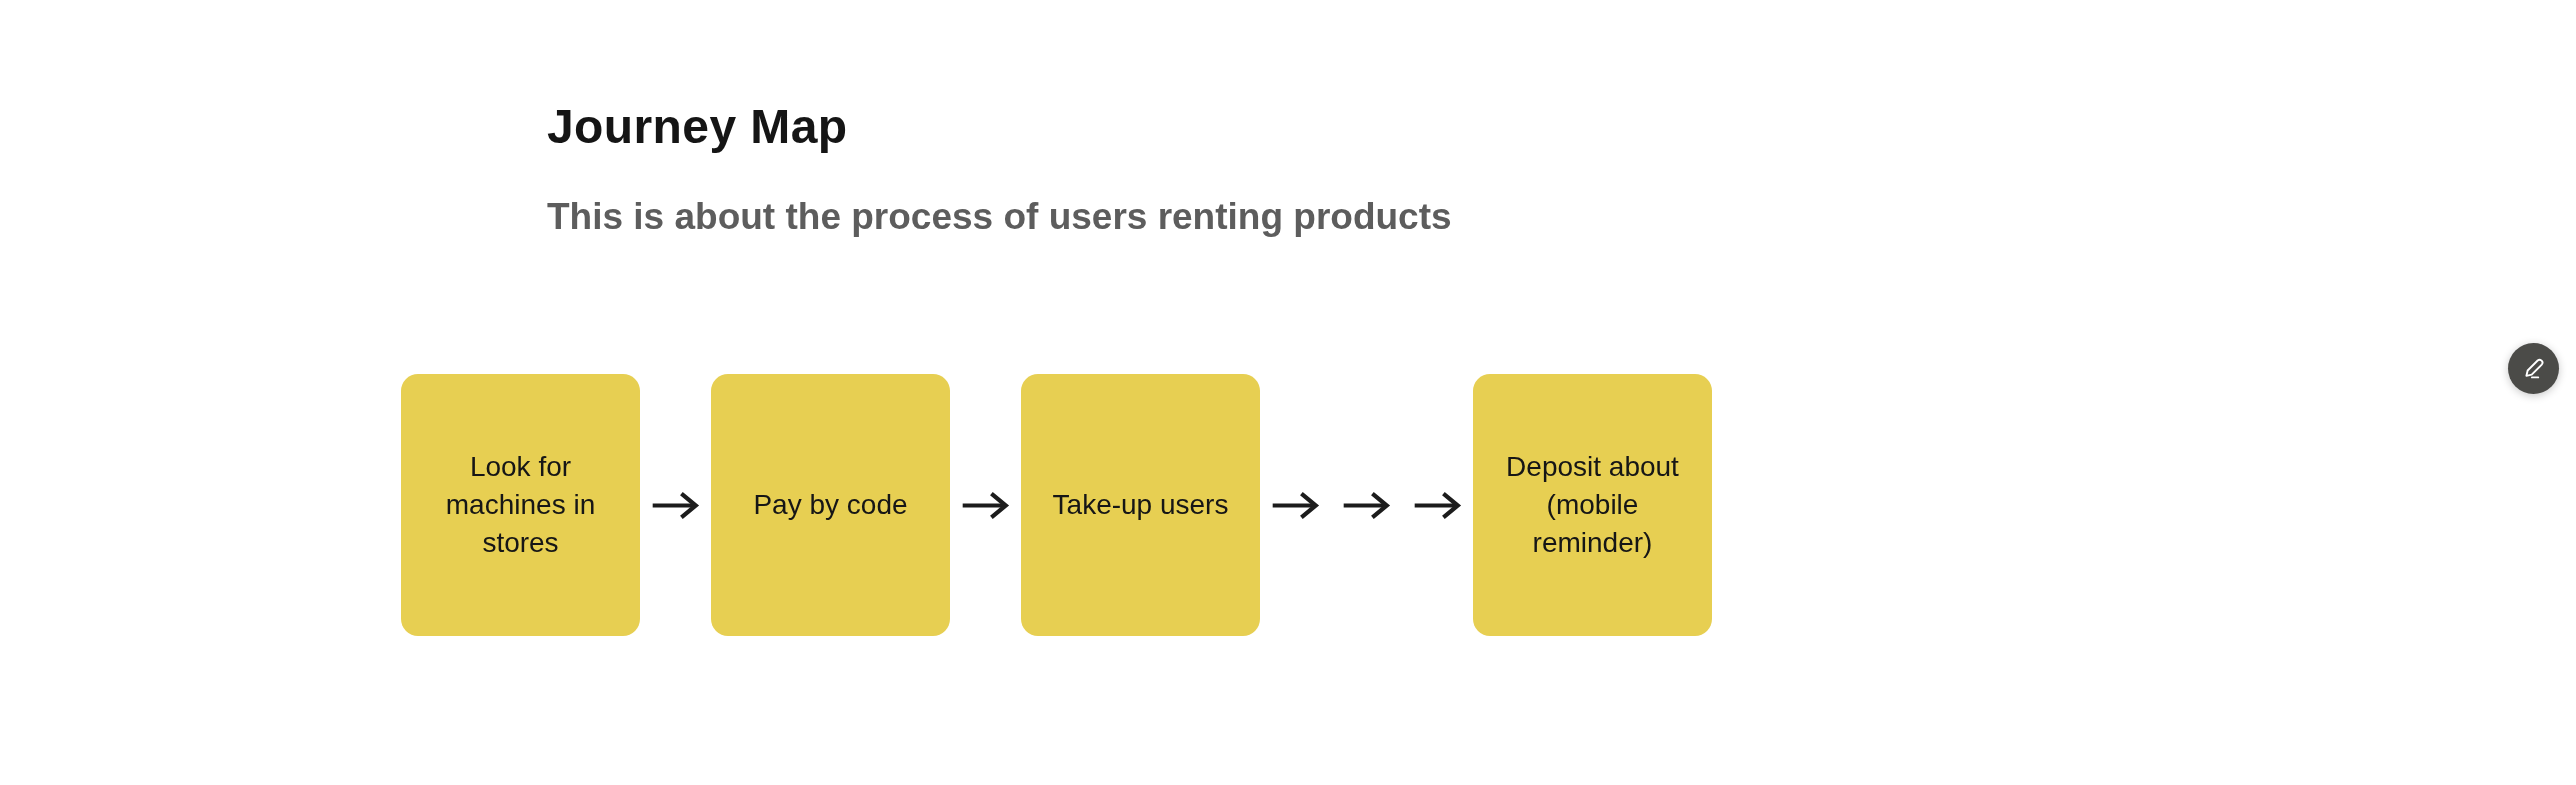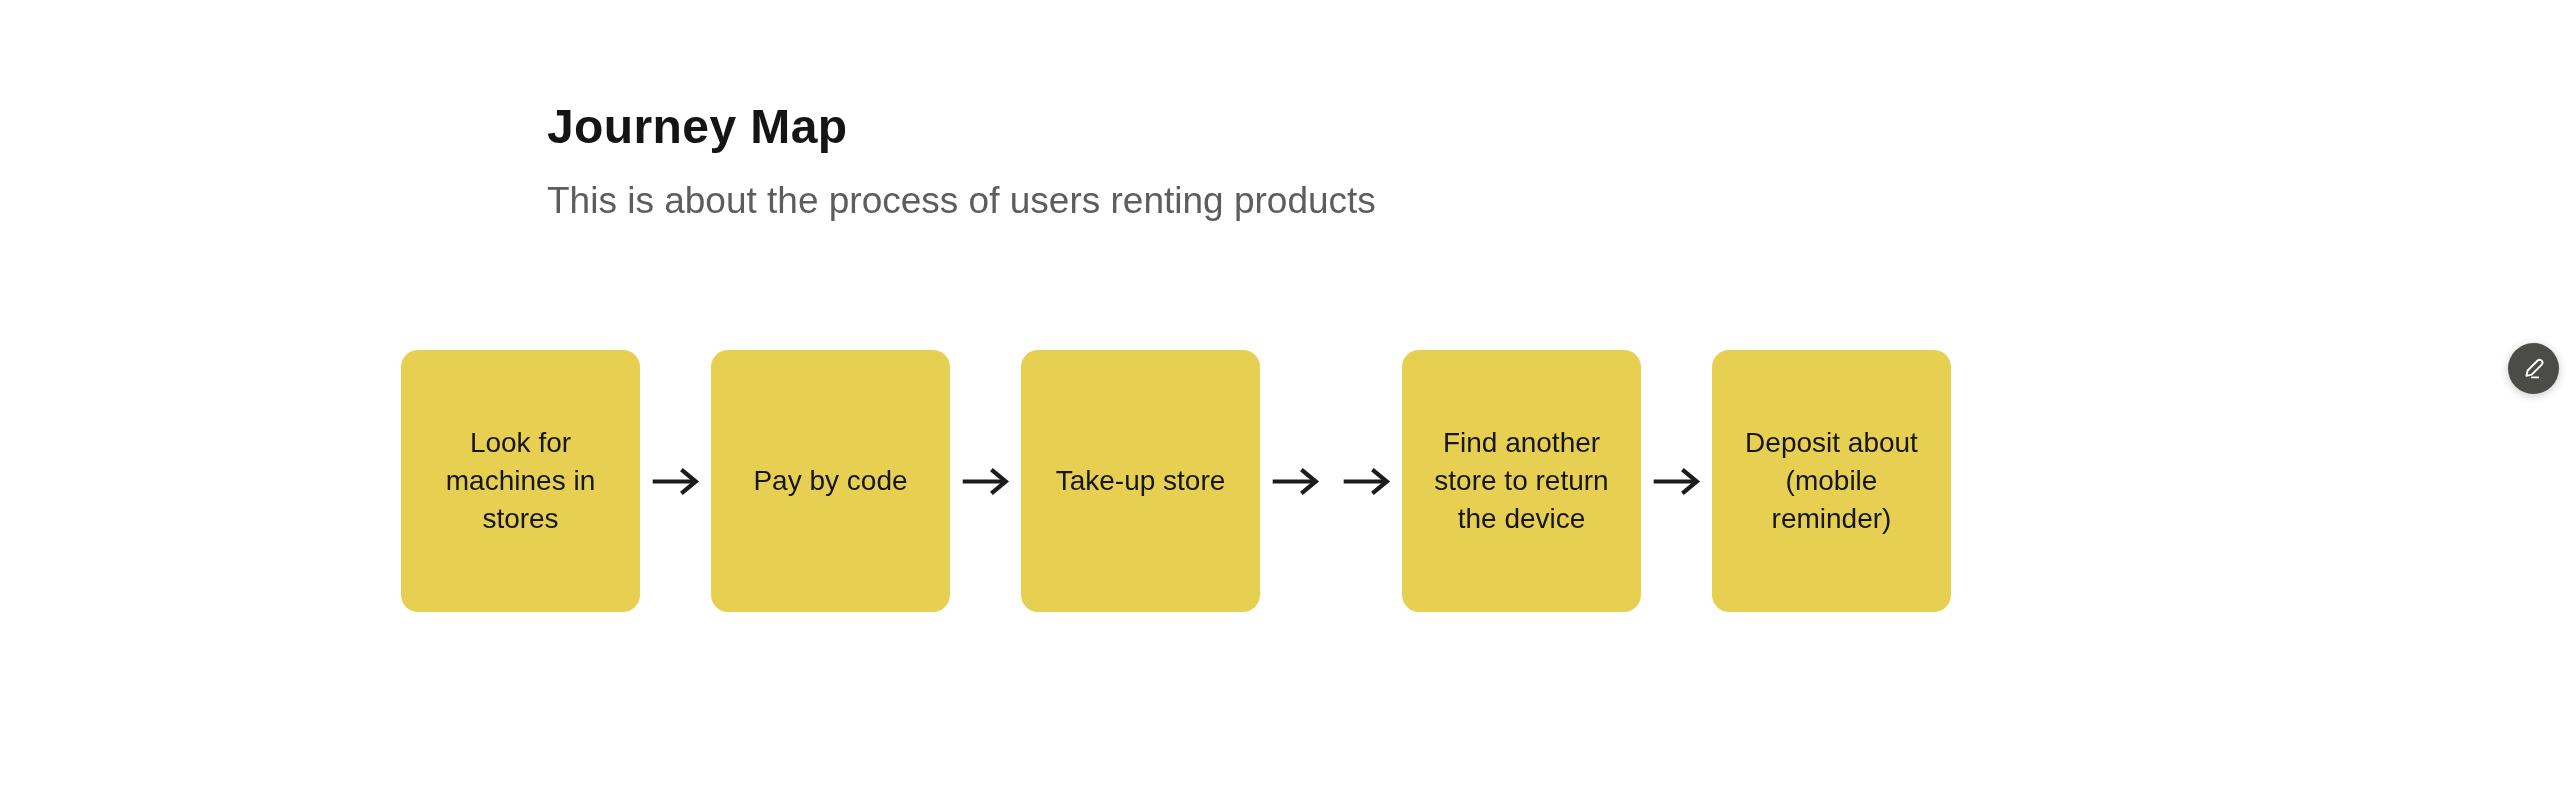--- a/index.html
+++ b/index.html
@@ -29,29 +29,29 @@
     left: 547px; top: 99px;
   }
   .title {
     font-size: 48px;
     font-weight: 700;
     line-height: 55px;
     color: var(--title_text);
     letter-spacing: 0.4px;
   }
   .subtitle {
-    margin-top: 24px;
+    margin-top: 40px;
     font-size: 37px;
-    font-weight: 400;
+    font-weight: 700;
     line-height: 46px;
     color: var(--subtitle_text);
   }
   .flow {
     position: absolute;
-    left: 401px; top: 350px;
+    left: 401px; top: 374px;
     height: 262px;
     display: flex;
     align-items: stretch;
   }
   .step {
     width: 239px;
     background: var(--box_fill);
     border-radius: 17px;
     display: flex;
     align-items: center;
@@ -107,38 +107,37 @@
 
     <div class="step">Pay by code</div>
 
     <div class="arrow-cell">
       <svg width="49" height="39" viewBox="0 0 58 46">
         <line x1="2" y1="23" x2="50" y2="23" stroke="var(--arrow)" stroke-width="5"></line>
         <path d="M36 9 L53 23 L36 37" fill="none" stroke="var(--arrow)" stroke-width="5"></path>
       </svg>
     </div>
 
-    <div class="step">Take-up store</div>
+    <div class="step">Take-up users</div>
 
     <div class="arrow-cell">
       <svg width="49" height="39" viewBox="0 0 58 46">
         <line x1="2" y1="23" x2="50" y2="23" stroke="var(--arrow)" stroke-width="5"></line>
         <path d="M36 9 L53 23 L36 37" fill="none" stroke="var(--arrow)" stroke-width="5"></path>
       </svg>
     </div>
 
 
     <div class="arrow-cell">
       <svg width="49" height="39" viewBox="0 0 58 46">
         <line x1="2" y1="23" x2="50" y2="23" stroke="var(--arrow)" stroke-width="5"></line>
         <path d="M36 9 L53 23 L36 37" fill="none" stroke="var(--arrow)" stroke-width="5"></path>
       </svg>
     </div>
 
-    <div class="step">Find another store to return the device</div>
 
     <div class="arrow-cell">
       <svg width="49" height="39" viewBox="0 0 58 46">
         <line x1="2" y1="23" x2="50" y2="23" stroke="var(--arrow)" stroke-width="5"></line>
         <path d="M36 9 L53 23 L36 37" fill="none" stroke="var(--arrow)" stroke-width="5"></path>
       </svg>
     </div>
 
     <div class="step">Deposit about (mobile reminder)</div>
 

